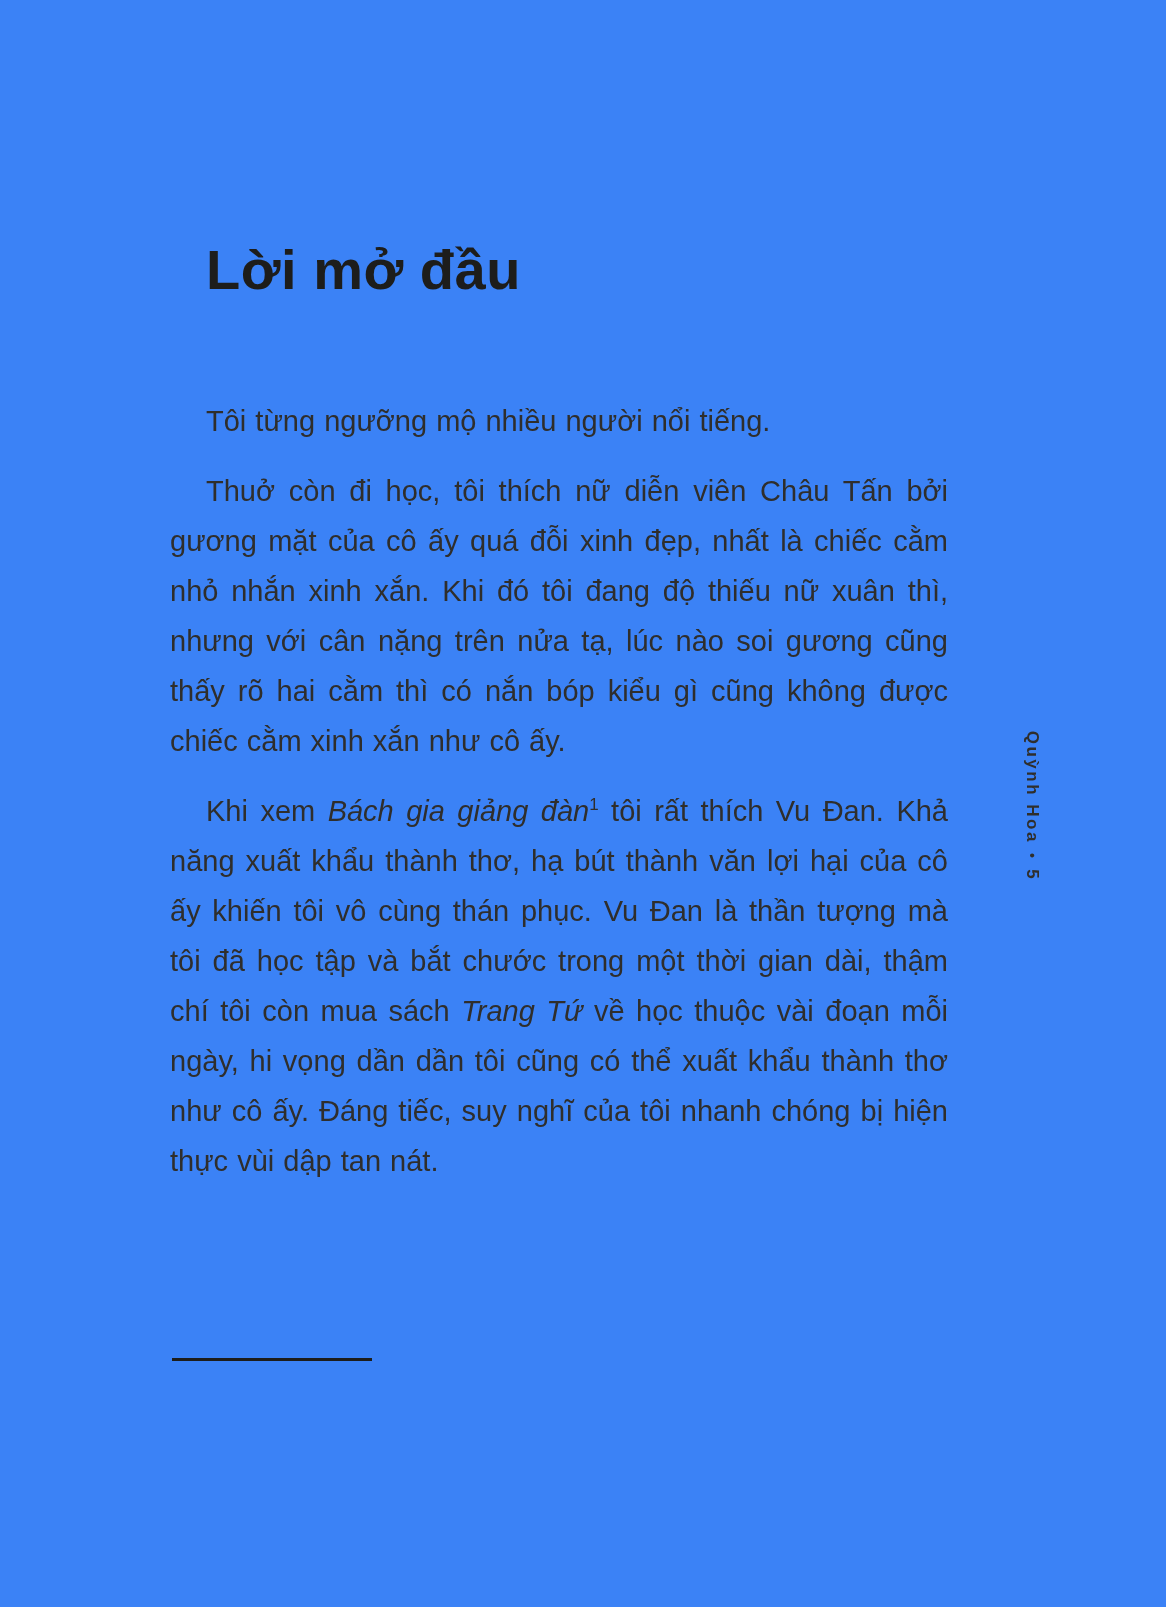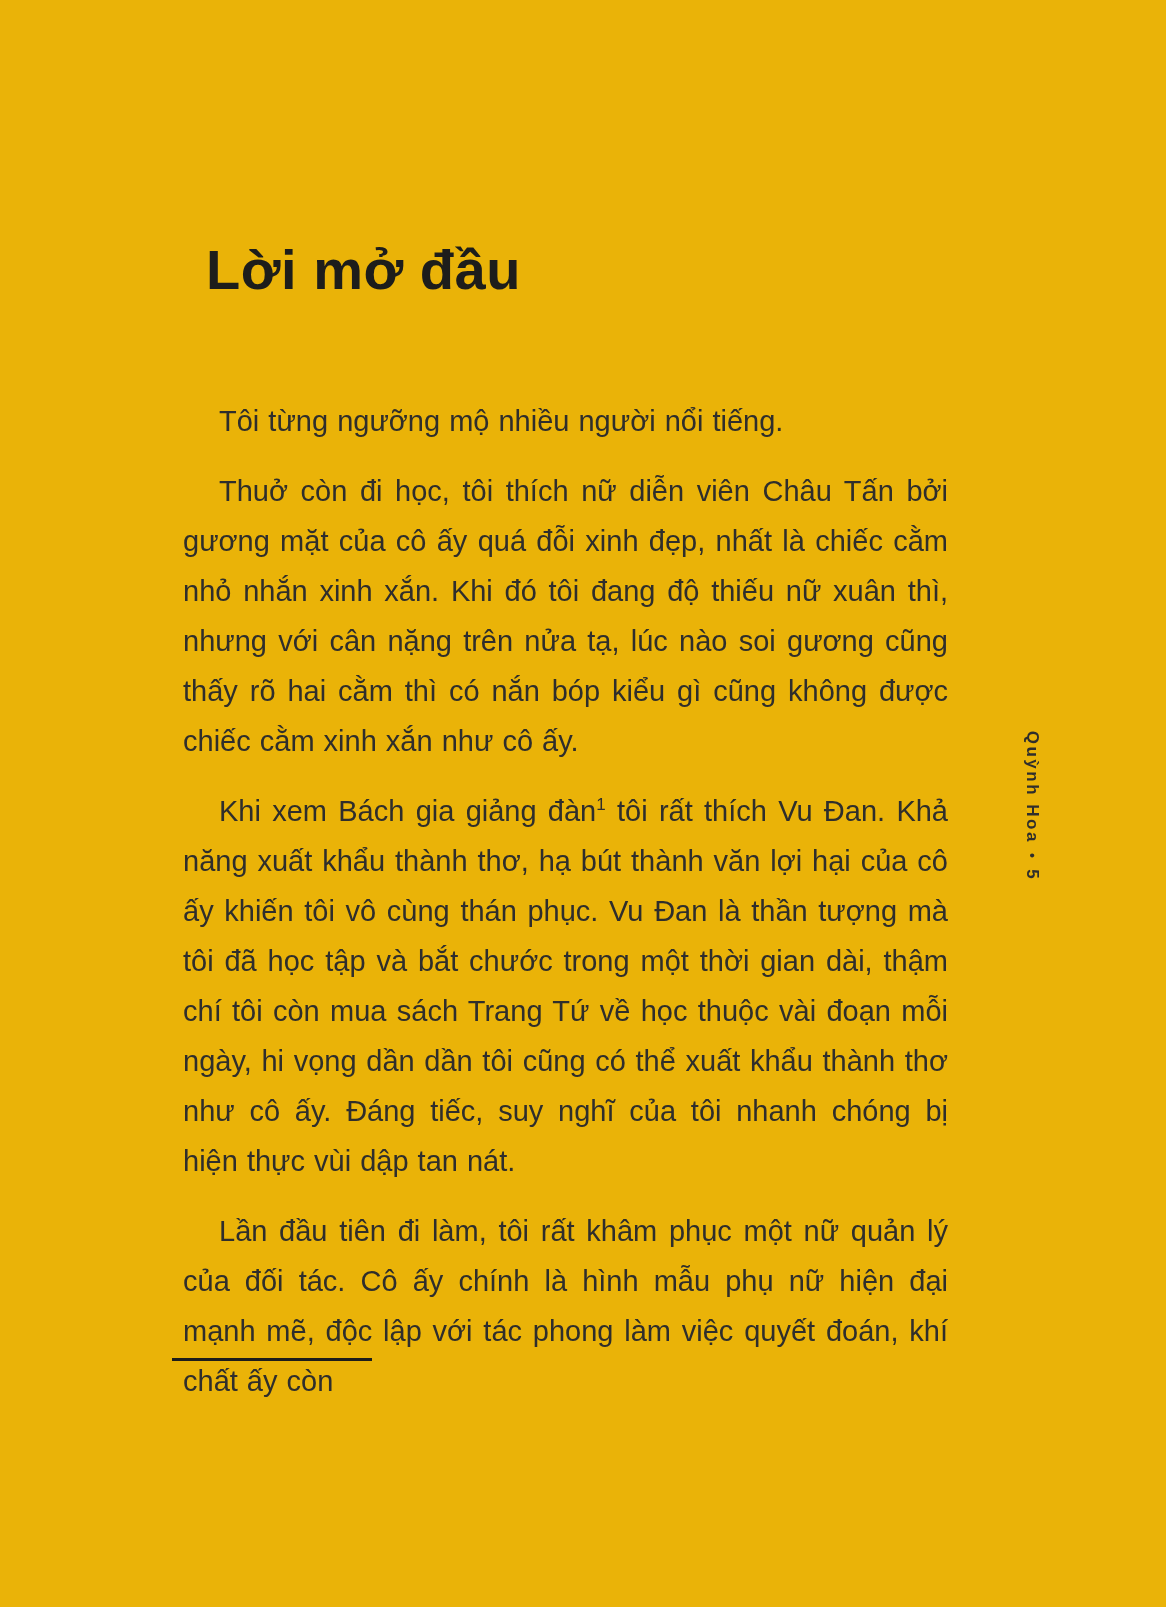--- a/index.html
+++ b/index.html
@@ -5,21 +5,21 @@
   * { margin: 0; padding: 0; box-sizing: border-box; }
   html, body { background: #ffffff; }
   body {
     font-family: "Liberation Sans", "DejaVu Sans", sans-serif;
     -webkit-font-smoothing: antialiased;
   }
   .page {
     position: relative;
     width: 1166px;
     height: 1607px;
-    background: #eab308;
+    background: #3b82f6;
     overflow: hidden;
   }
   .content {
     position: absolute;
     left: 170px;
     top: 240px;
     width: 778px;
   }
   .chapter-title {
     font-size: 56px;
@@ -31,23 +31,22 @@
   }
   .paragraphs { margin-top: 96px; }
   .body-paragraph {
     font-size: 29px;
     line-height: 50px;
     text-align: justify;
     text-indent: 36px;
     color: #2f2e2c;
     margin-bottom: 20px;
     word-spacing: 1px;
-    margin-left: 13px;
   }
-  .body-paragraph .italic { }
+  .body-paragraph .italic { font-style: italic; }
   .body-paragraph sup {
     font-size: 17px;
     line-height: 0;
     vertical-align: super;
   }
   .footnote {
     position: absolute;
     left: 172px;
     top: 1358px;
     width: 778px;
@@ -90,21 +89,20 @@
 
 <div class="page">
 
   <div class="content">
     <h1 class="chapter-title">Lời mở đầu</h1>
 
     <div class="paragraphs">
         <p class="body-paragraph"><span>Tôi từng ngưỡng mộ nhiều người nổi tiếng.</span></p>
         <p class="body-paragraph"><span>Thuở còn đi học, tôi thích nữ diễn viên Châu Tấn bởi gương mặt của cô ấy quá đỗi xinh đẹp, nhất là chiếc cằm nhỏ nhắn xinh xắn. Khi đó tôi đang độ thiếu nữ xuân thì, nhưng với cân nặng trên nửa tạ, lúc nào soi gương cũng thấy rõ hai cằm thì có nắn bóp kiểu gì cũng không được chiếc cằm xinh xắn như cô ấy.</span></p>
         <p class="body-paragraph"><span>Khi xem </span><span class="italic">Bách gia giảng đàn</span><sup>1</sup><span> tôi rất thích Vu Đan. Khả năng xuất khẩu thành thơ, hạ bút thành văn lợi hại của cô ấy khiến tôi vô cùng thán phục. Vu Đan là thần tượng mà tôi đã học tập và bắt chước trong một thời gian dài, thậm chí tôi còn mua sách </span><span class="italic">Trang Tứ</span><span> về học thuộc vài đoạn mỗi ngày, hi vọng dần dần tôi cũng có thể xuất khẩu thành thơ như cô ấy. Đáng tiếc, suy nghĩ của tôi nhanh chóng bị hiện thực vùi dập tan nát.</span></p>
-        <p class="body-paragraph"><span>Lần đầu tiên đi làm, tôi rất khâm phục một nữ quản lý của đối tác. Cô ấy chính là hình mẫu phụ nữ hiện đại mạnh mẽ, độc lập với tác phong làm việc quyết đoán, khí chất ấy còn</span></p>
       </div>
   </div>
 
   <div class="footnote">
     <div class="footnote-rule"></div>
   </div>
 
   <div class="margin-label">
     <span>Quỳnh Hoa</span><span class="bullet">•</span><span>5</span>
   </div>

